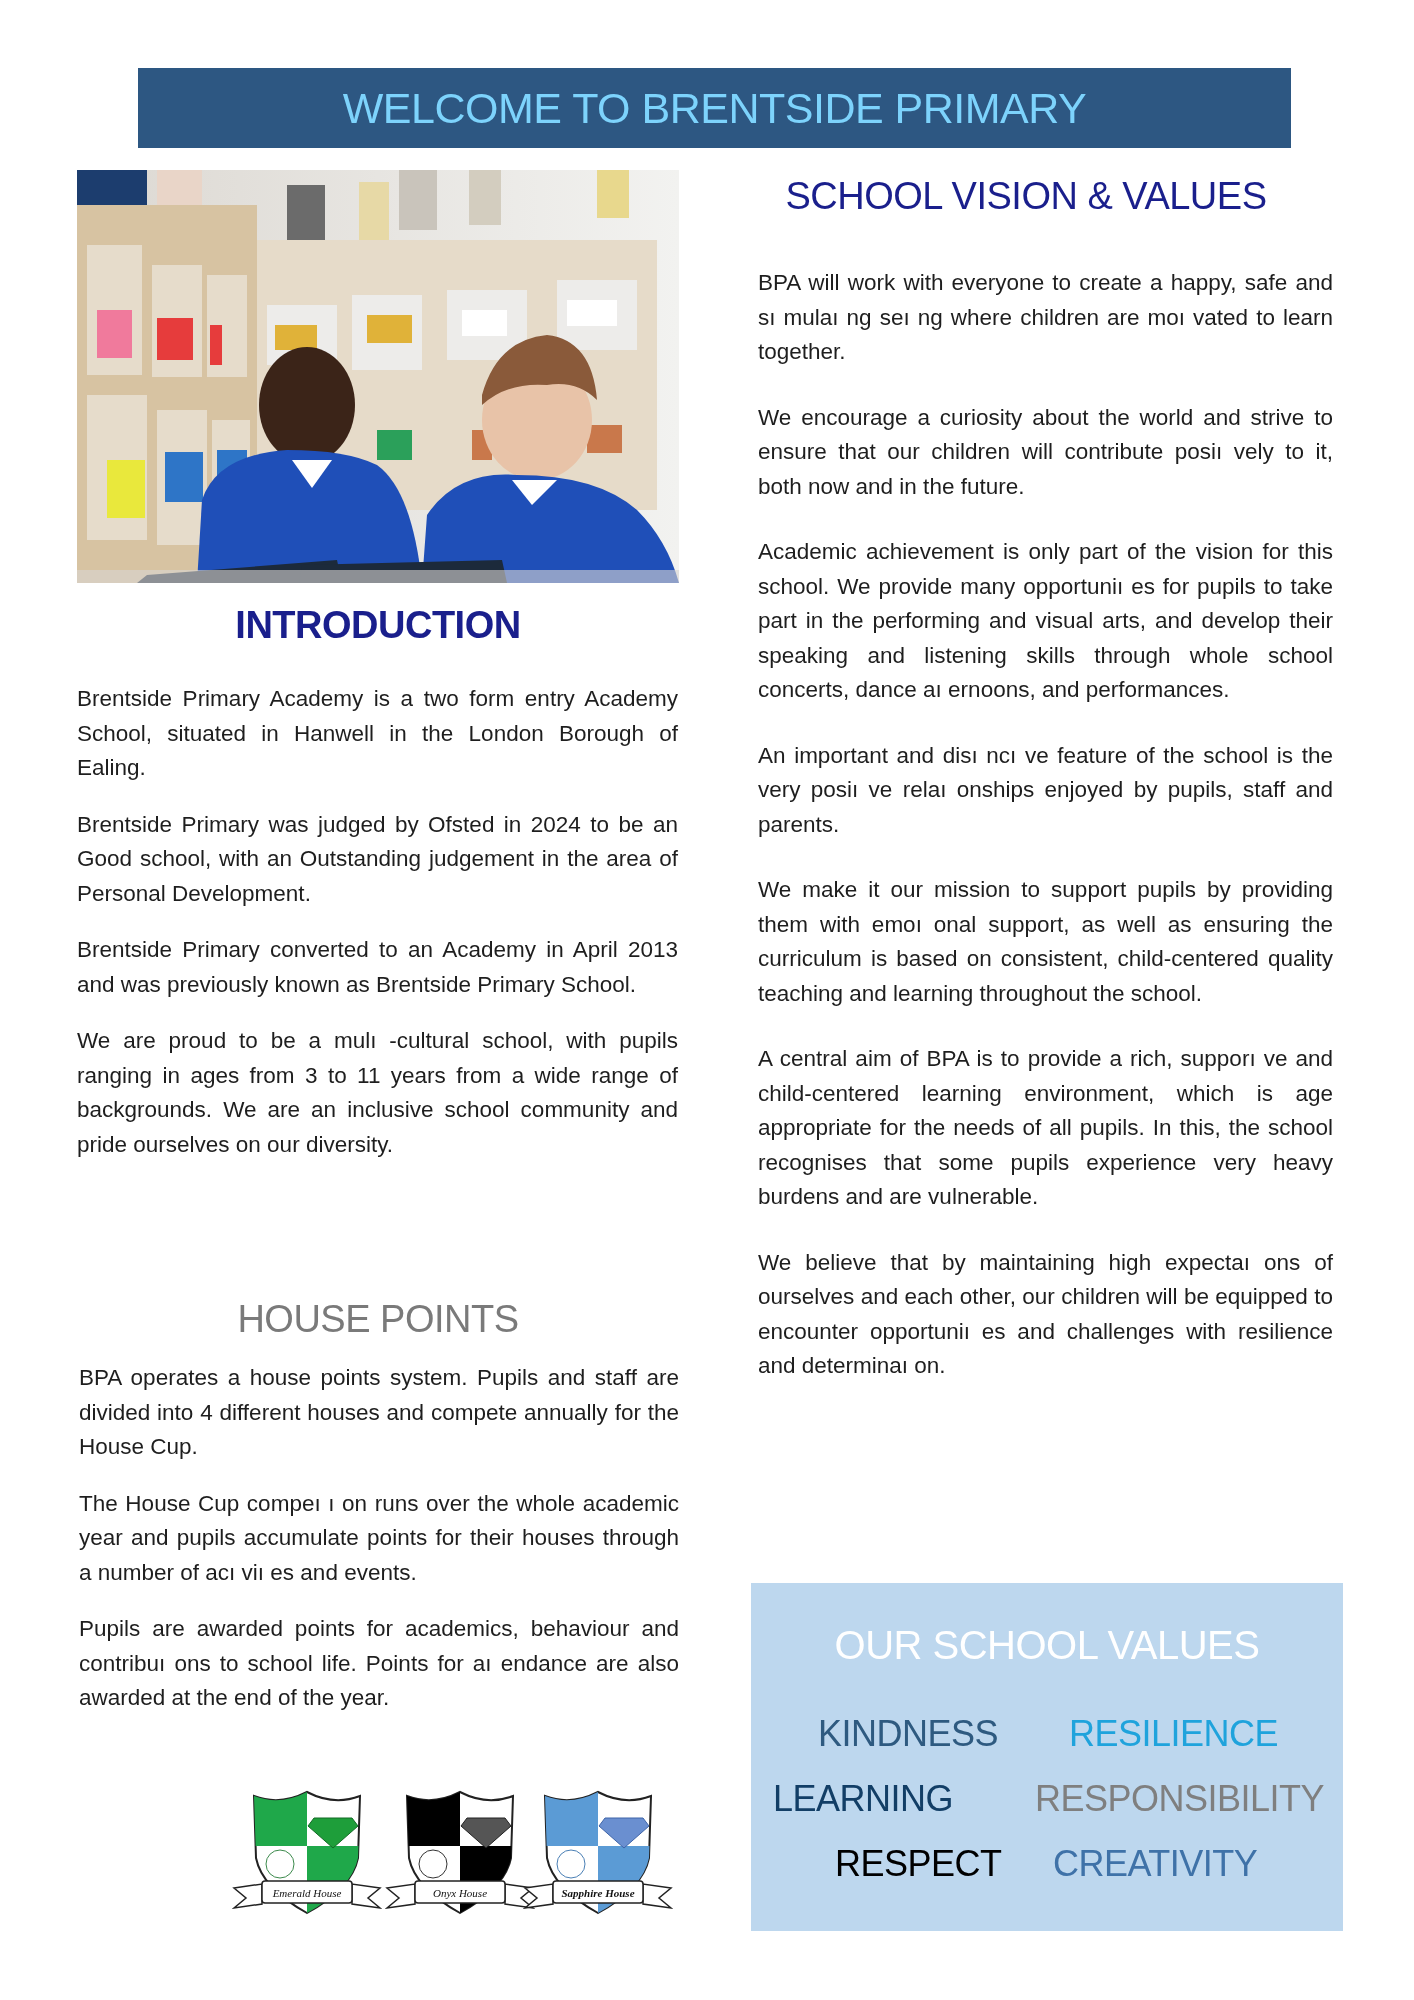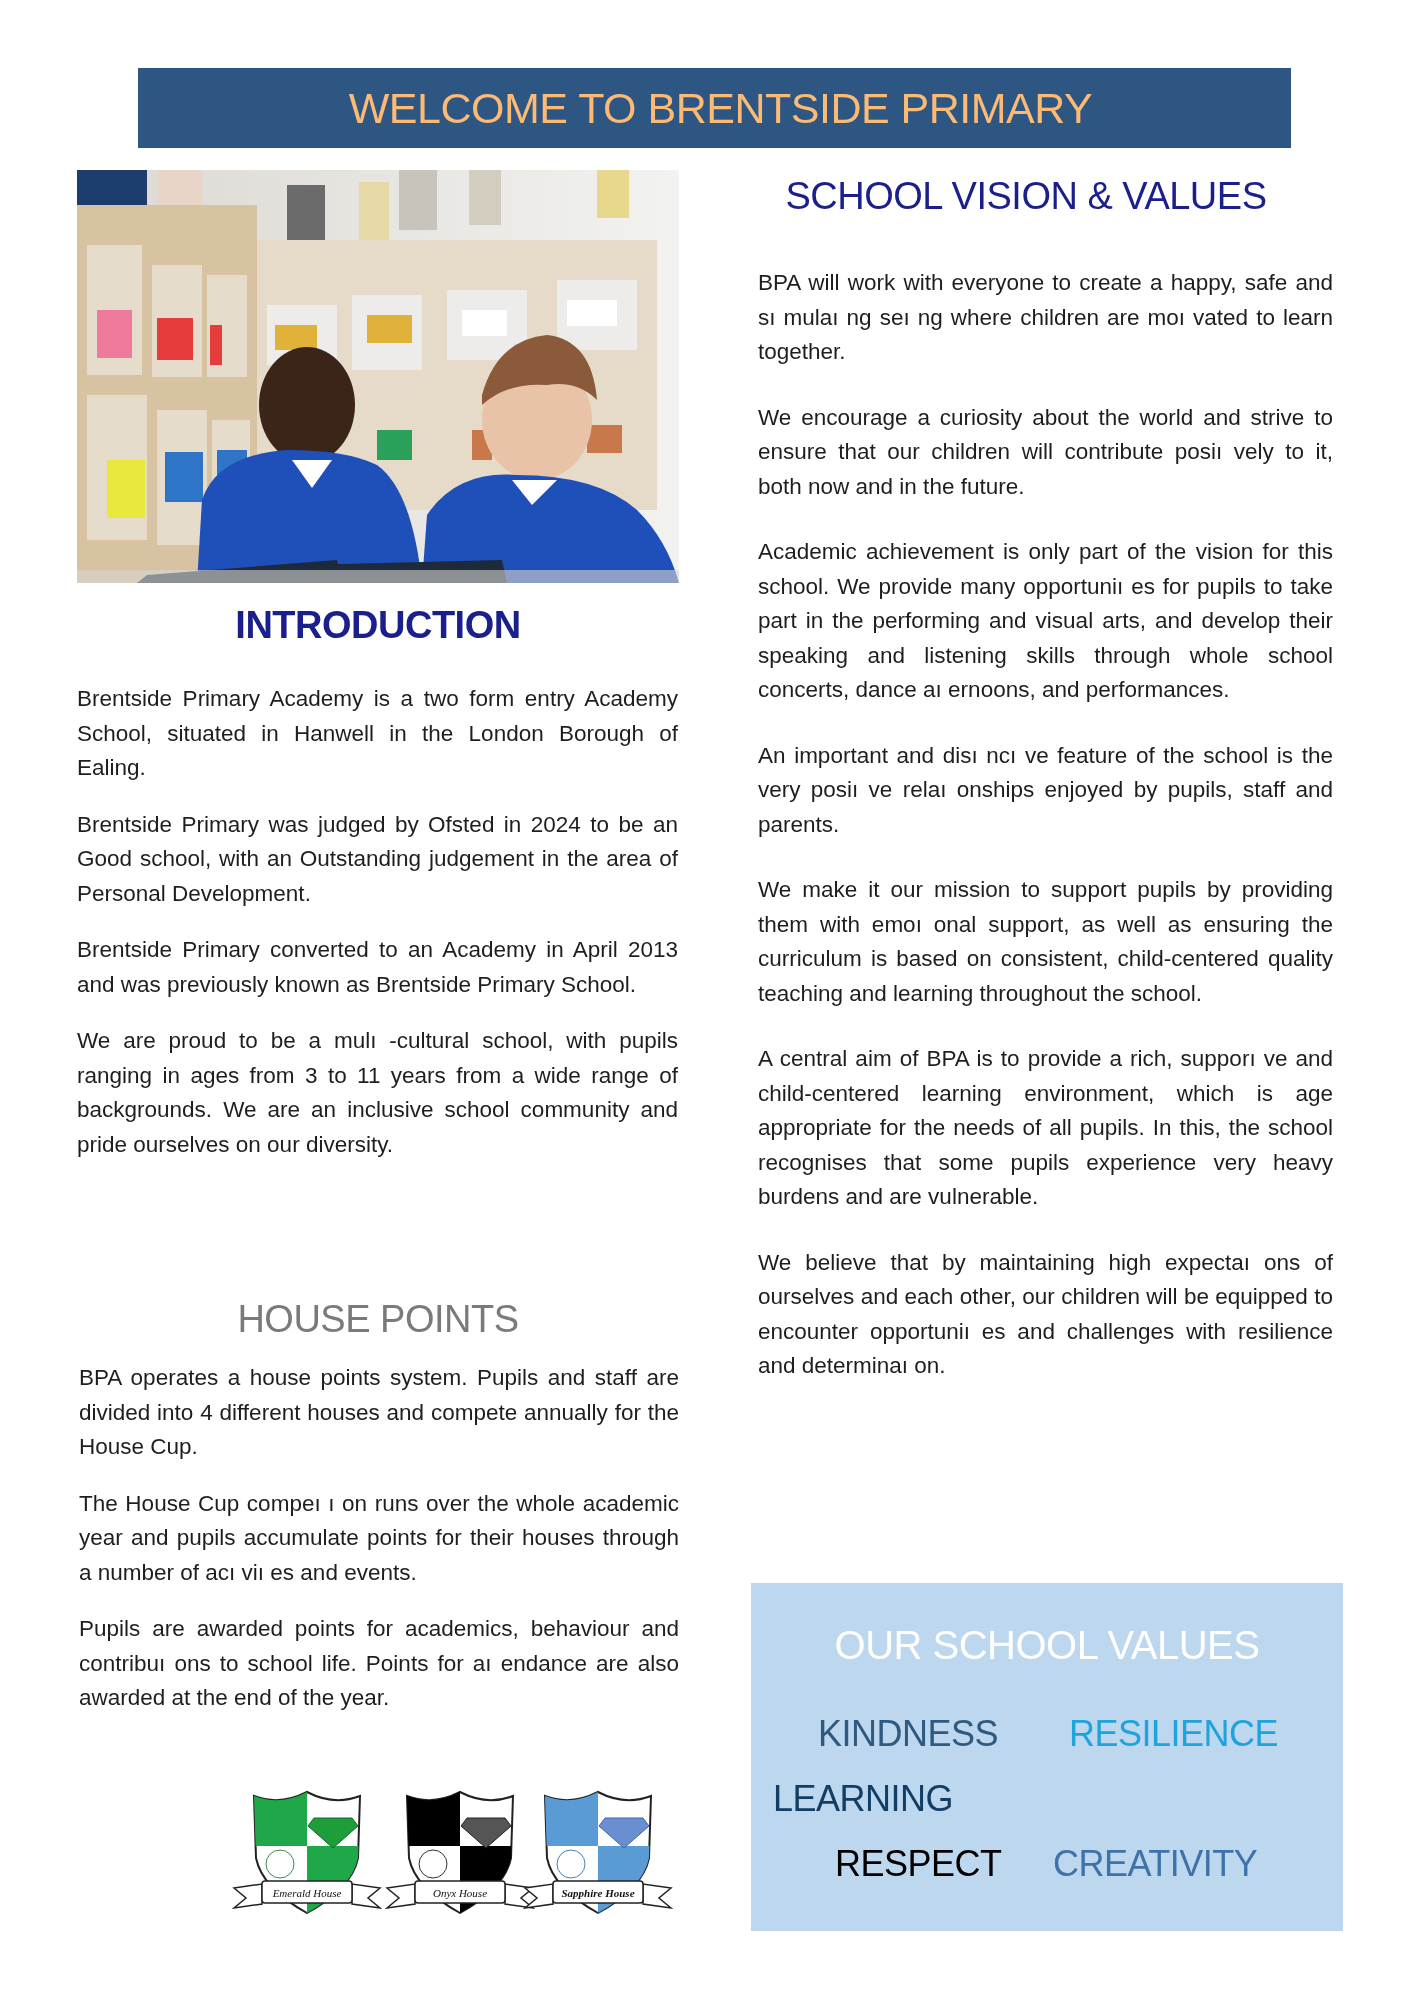--- a/index.html
+++ b/index.html
@@ -2,21 +2,21 @@
 <html><head>
   <meta charset="utf-8">
   <style>
     * { box-sizing: border-box; margin: 0; padding: 0; }
     html, body { width: 1414px; height: 2000px; background: #ffffff; overflow: hidden; }
     body { position: relative; font-family: "Liberation Sans", "DejaVu Sans", sans-serif; color: #222; }
     .banner-wrap { position:absolute; left:138px; top:68px; width:1153px; height:80px; background:#2d5782; }
     .banner-text {
       position:absolute; left:0; top:0; width:100%; height:100%;
       display:flex; align-items:center; justify-content:center;
-      color:#fdba74; font-family:"Liberation Sans", sans-serif; font-size:43px; letter-spacing:-0.5px;margin-left:6px;
+      color:#7dd3fc; font-family:"Liberation Sans", sans-serif; font-size:43px; letter-spacing:-0.5px;
     }
 
     .photo {
       position: absolute; left: 77px; top: 170px; width: 602px; height: 413px;
       overflow: hidden; background: #e9e4dc;
     }
 
     .heading {
       position: absolute; text-align: center;
       font-family: "Liberation Sans", sans-serif; font-weight: 400;
@@ -214,15 +214,16 @@
       <text x="75" y="109" text-anchor="middle" font-family="Liberation Serif, serif" font-style="italic" font-size="11" fill="#111">Sapphire House</text>
     </svg>
   </div>
 </div>
 
 <div class="values-box">
   <div class="values-title">OUR SCHOOL VALUES</div>
   <div class="value-word" style="left:67px; top:130px; color:#2e5a80;">KINDNESS</div>
   <div class="value-word" style="left:318px; top:130px; color:#1fa3dc;">RESILIENCE</div>
   <div class="value-word" style="left:22px; top:195px; color:#123e66;">LEARNING</div>
+  <div class="value-word" style="left:284px; top:195px; color:#7f7f7f;">RESPONSIBILITY</div>
   <div class="value-word" style="left:84px; top:260px; color:#000000;">RESPECT</div>
   <div class="value-word" style="left:302px; top:260px; color:#3f72a8;">CREATIVITY</div>
 </div>
 
 </body></html>

